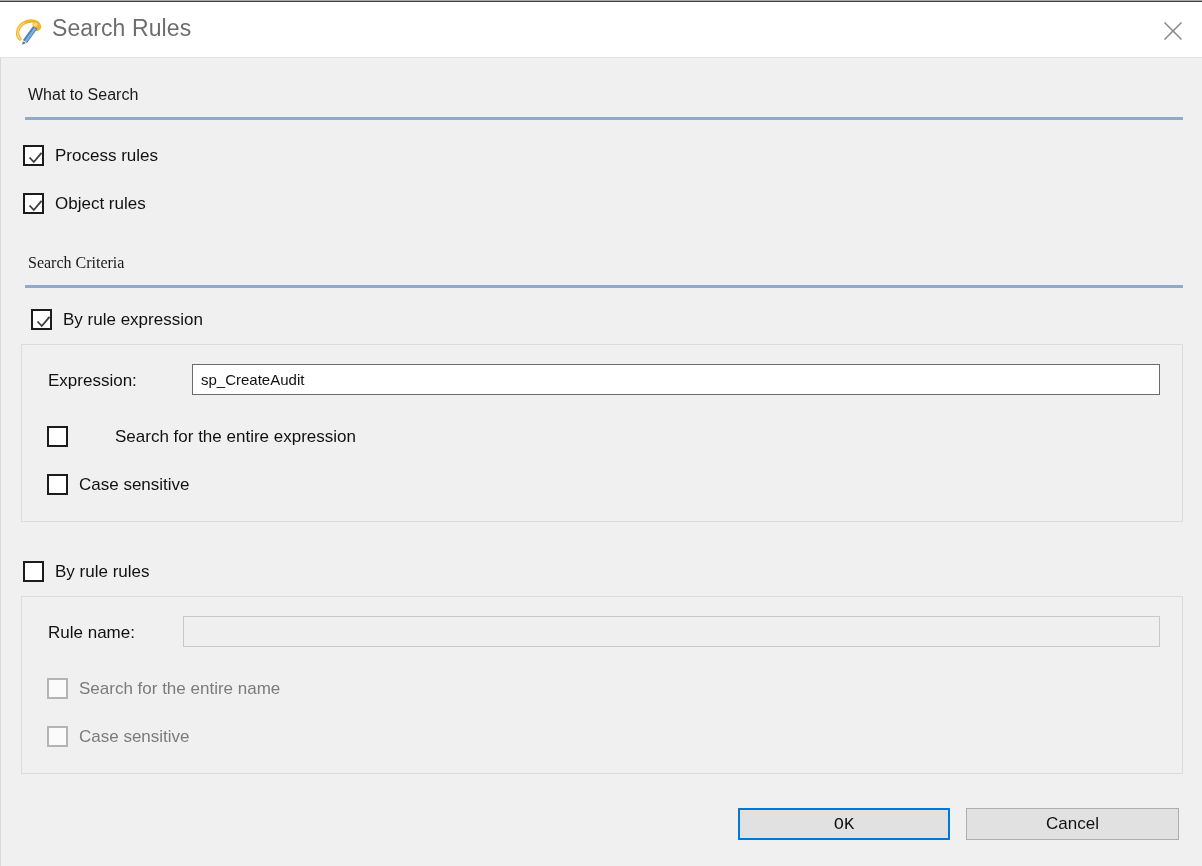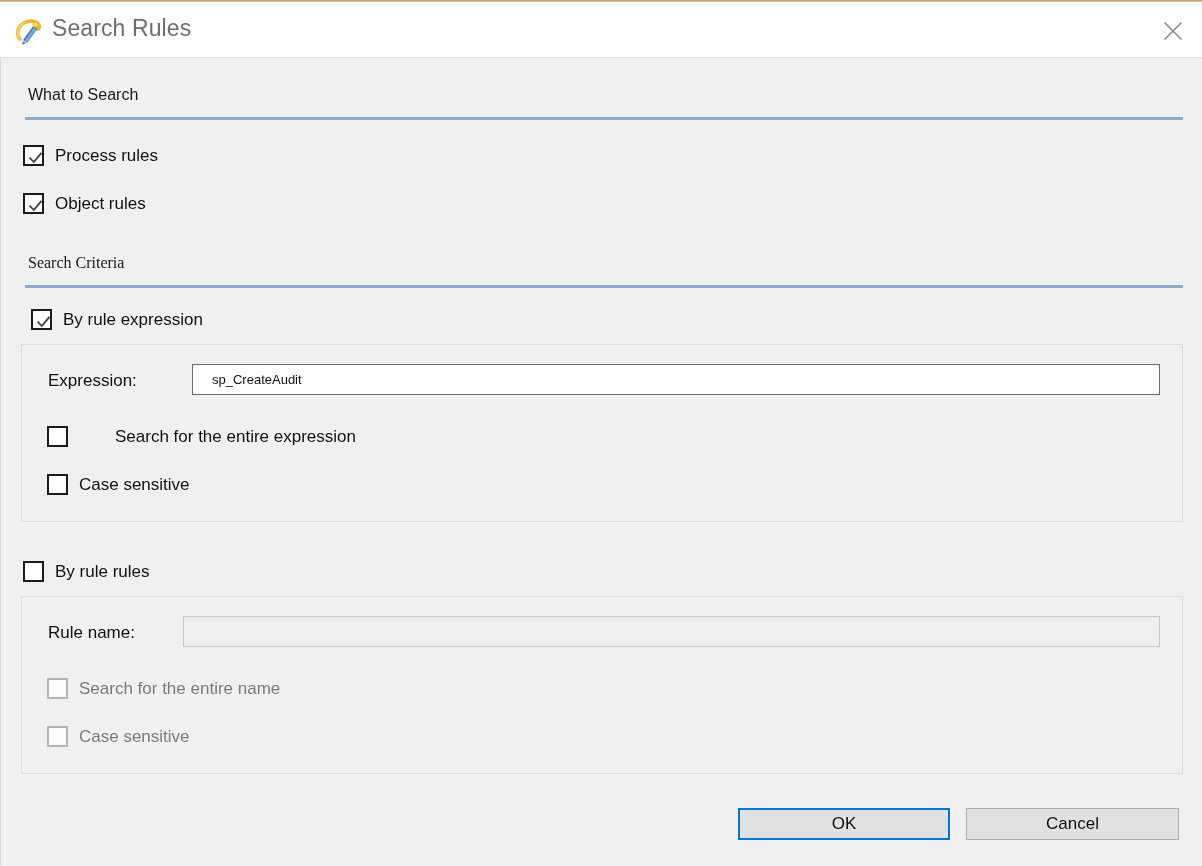--- a/index.html
+++ b/index.html
@@ -14,21 +14,21 @@
     font-family: "Liberation Sans", sans-serif;
     overflow: hidden;
     -webkit-font-smoothing: antialiased;
   }
 
   #window {
     position: relative;
     width: 1202px;
     height: 866px;
     box-sizing: border-box;
-    background: #fdba74;
+    background: #404040;
     border-top: 1px solid #a8a8a8;
     overflow: hidden;
   }
 
   
   #titlebar {
     position: absolute;
     left: 0; top: 1px;
     width: 1202px;
     height: 56px;
@@ -138,23 +138,23 @@
     color: #111111;
     white-space: nowrap;
   }
 
   .text-input {
     position: absolute;
     box-sizing: border-box;
     border: 1px solid #6b6b6b;
     background: #ffffff;
     font-family: "Liberation Sans", sans-serif;
-    font-size: 13px;
-    color: #111111;
-    padding: 0 19px;
+    font-size: 15px;
+    color: #111111;
+    padding: 0 8px;
     outline: none;
   }
   .text-input.disabled {
     border: 1px solid #c8c8c8;
     background: #efefef;
     color: #9a9a9a;
   }
 
   
   .dlg-button {
@@ -273,18 +273,18 @@
     <div class="cb-row disabled" style="left:46px; top:620px;text-align:right;">
       <span class="cb-box"></span>
       <span class="cb-label">Search for the entire name</span>
     </div>
 
     <div class="cb-row disabled" style="left:46px; top:668px;">
       <span class="cb-box"></span>
       <span class="cb-label">Case sensitive</span>
     </div>
 
-    <button class="dlg-button default" style="left:737px; top:750px; width:212px; height:32px;">OK</button>
+    <button class="dlg-button default" style="left:737px; top:750px; width:212px; height:32px;font-family:Liberation Mono, monospace;">OK</button>
 
     <button class="dlg-button" style="left:965px; top:750px; width:213px; height:32px;">Cancel</button>
 
   </div>
 </div>
 
 </body></html>

